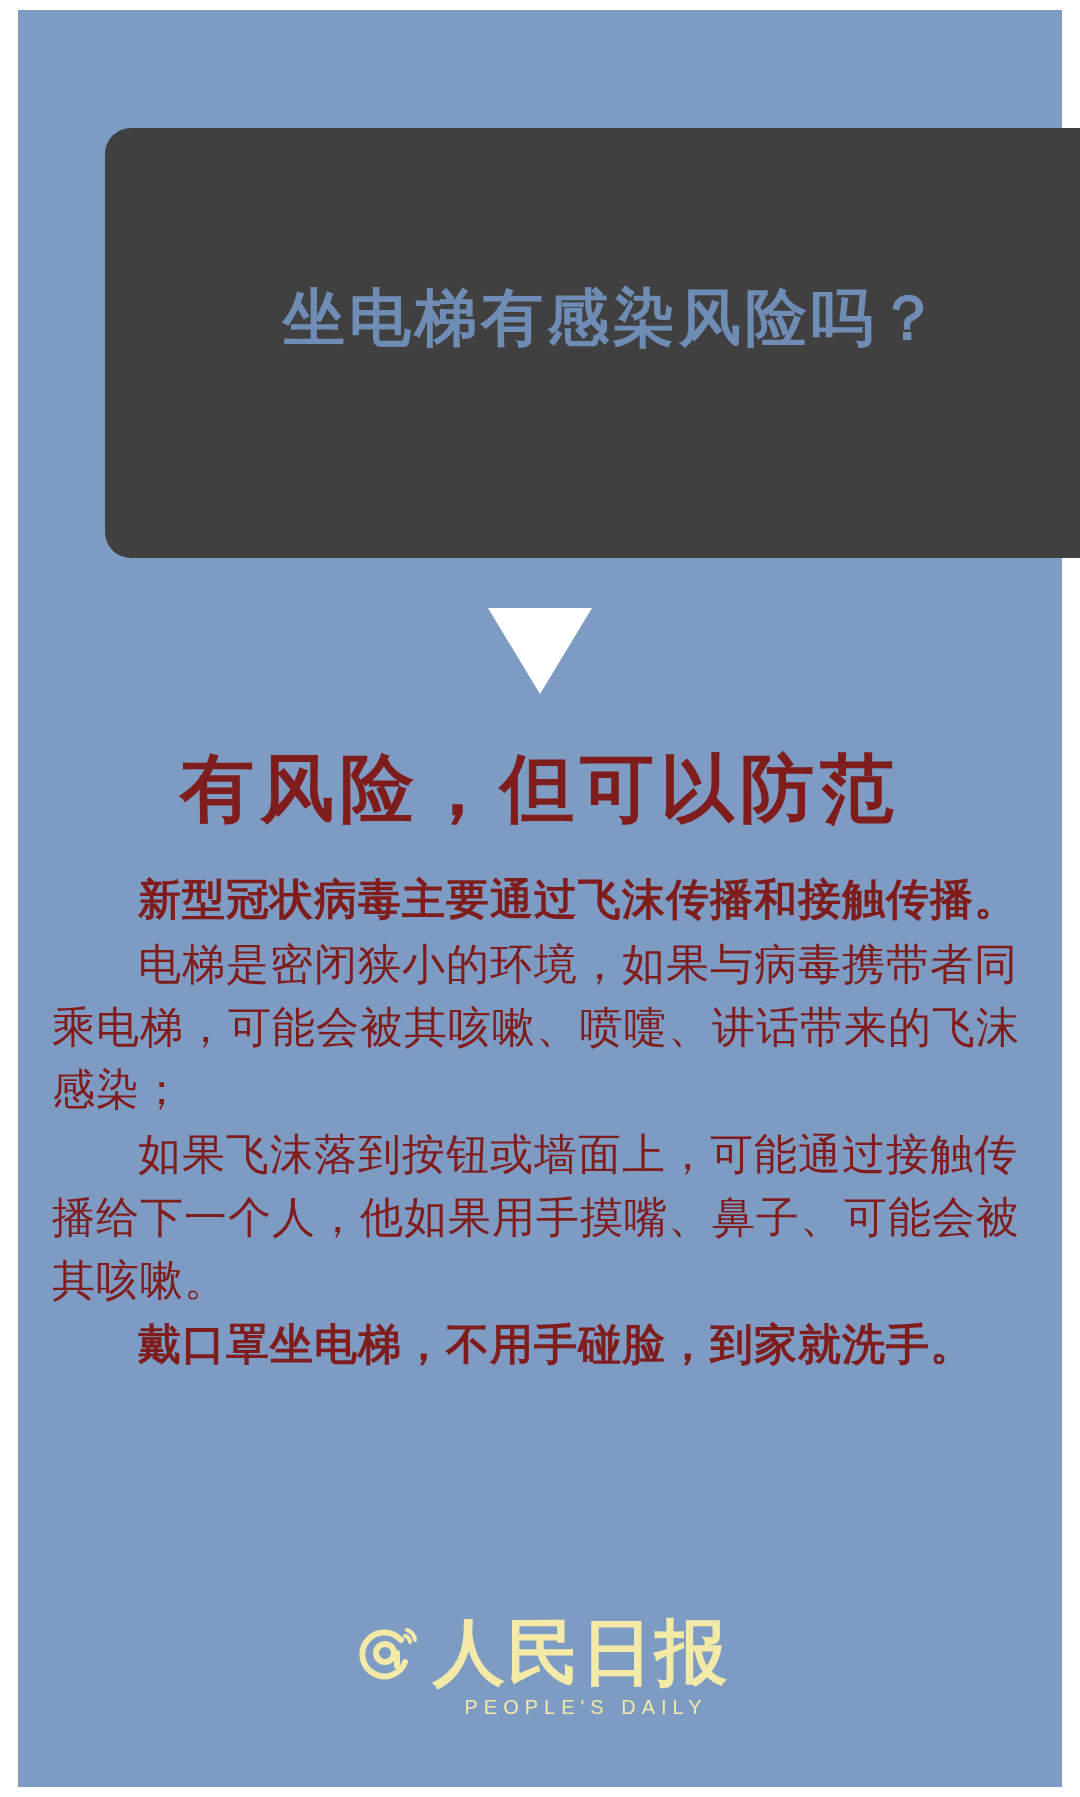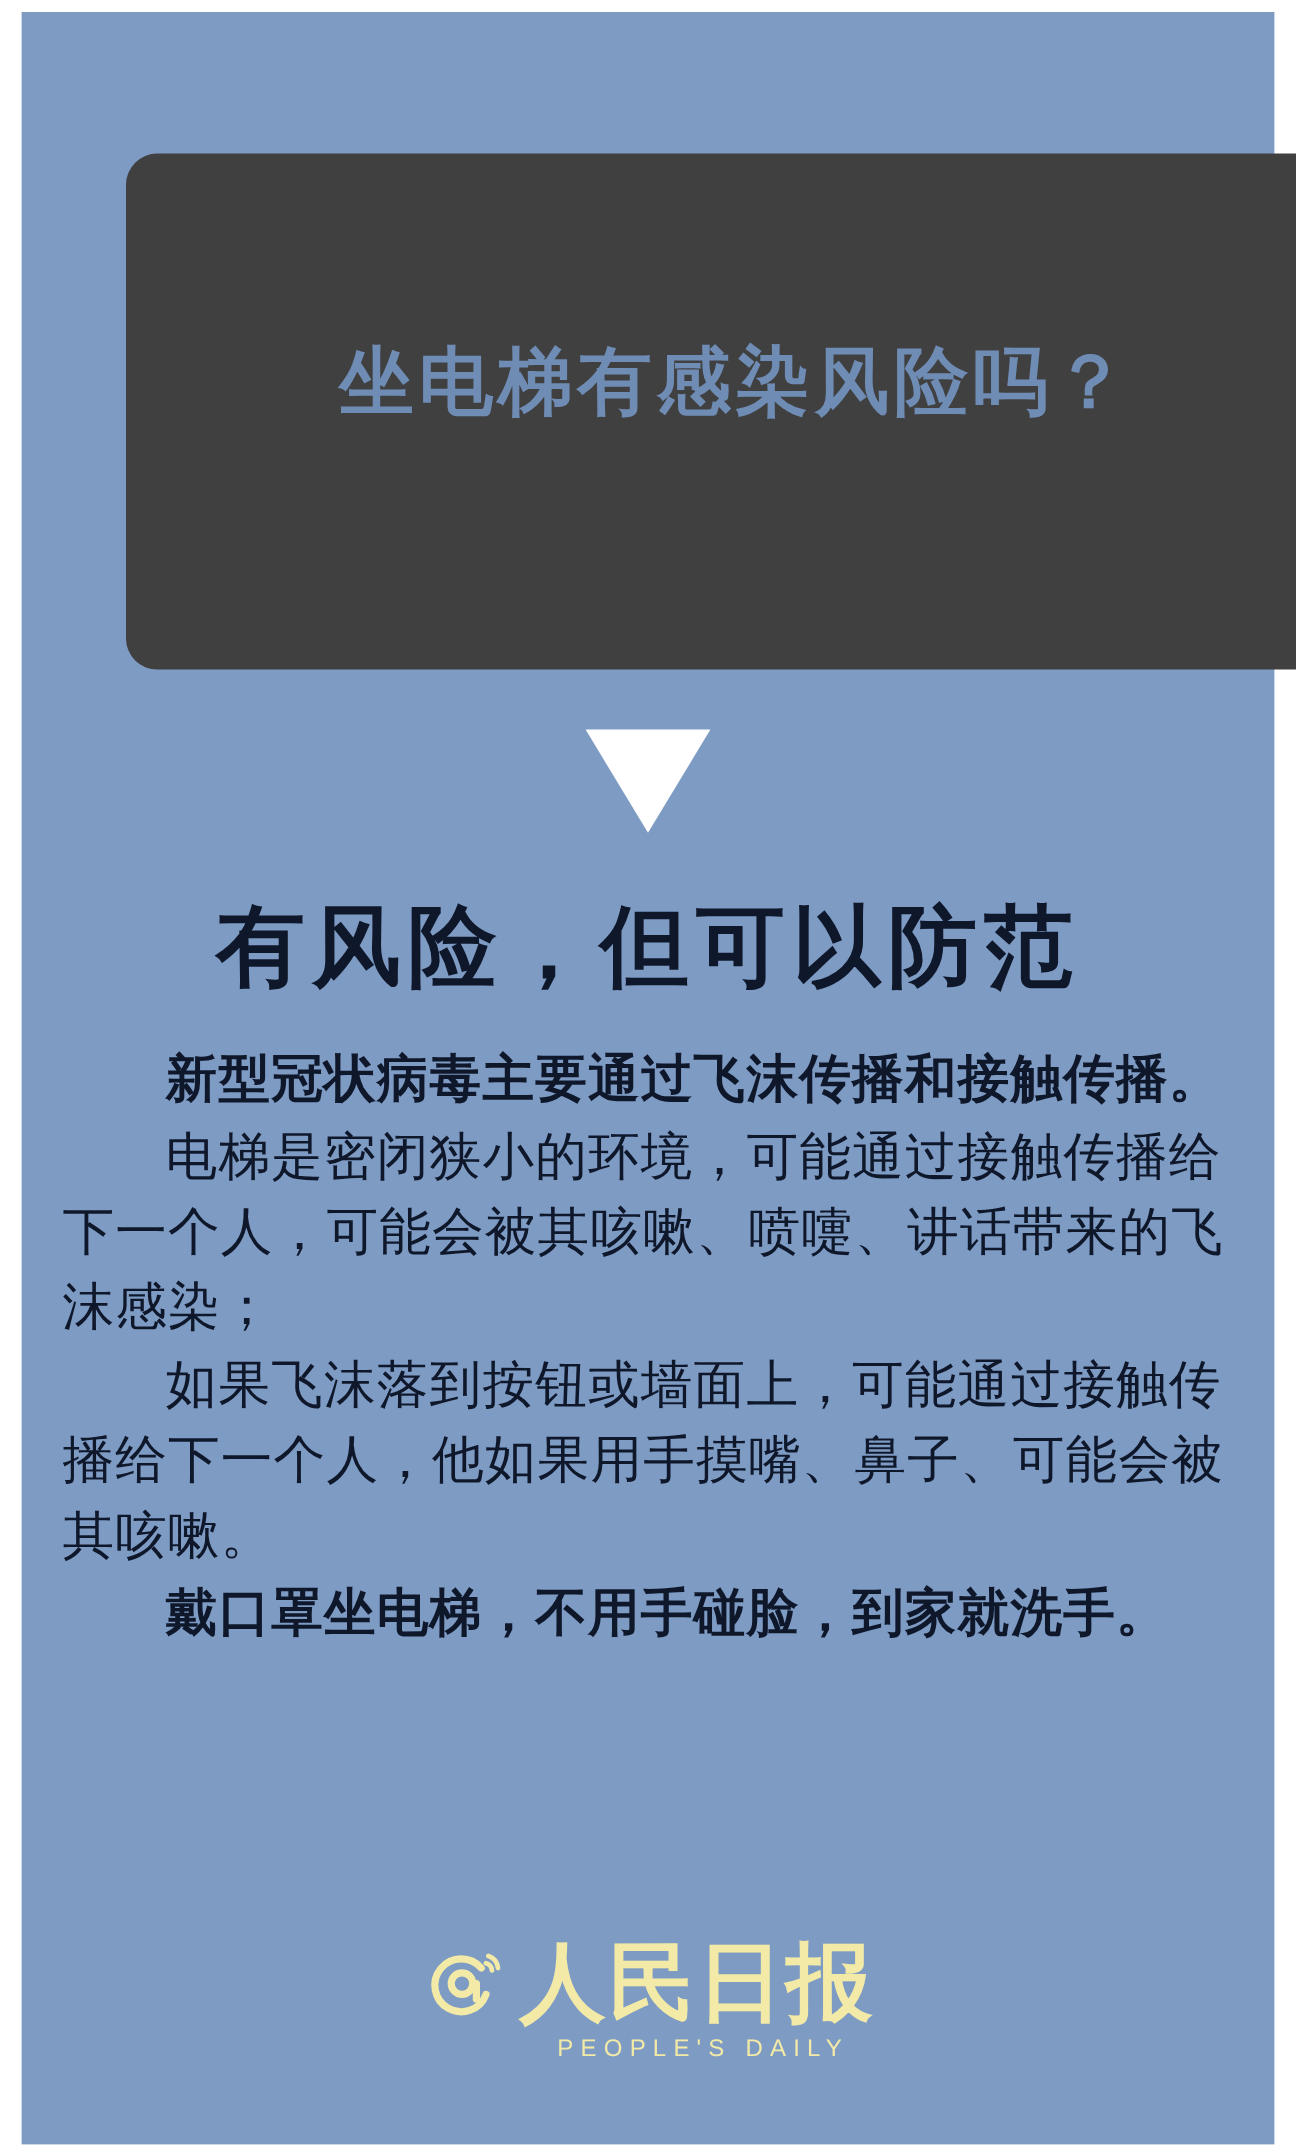--- a/index.html
+++ b/index.html
@@ -76,32 +76,32 @@
   }
 
   .headline {
     position: absolute;
     left: 0;
     right: 0;
     top: 740px;
     text-align: center;
     font-size: 74px;
     font-weight: bold;
-    color: #0f172a;
+    color: #7f1d1d;
     letter-spacing: 6px;
     font-family: "DejaVu Sans", "Liberation Sans", sans-serif;
     white-space: nowrap;
   }
 
   .body-copy {
     position: absolute;
     left: 52px;
     right: 52px;
     top: 868px;
-    color: #0f172a;
+    color: #7f1d1d;
     font-size: 43px;
     line-height: 1.46;
     font-family: "DejaVu Sans", "Liberation Sans", sans-serif;
     letter-spacing: 1px;
   }
   .para {
     text-indent: 2em;
     margin: 0 0 2px 0;
   }
   .para.bold {
@@ -159,21 +159,21 @@
   <div class="question-card">
     <div class="question-text">坐电梯有感染风险吗？</div>
   </div>
 
   <div class="arrow-down"></div>
 
   <div class="headline">有风险，但可以防范</div>
 
   <div class="body-copy">
     <p class="para bold">新型冠状病毒主要通过飞沫传播和接触传播。</p>
-    <p class="para">电梯是密闭狭小的环境，可能通过接触传播给下一个人，可能会被其咳嗽、喷嚏、讲话带来的飞沫感染；</p>
+    <p class="para">电梯是密闭狭小的环境，如果与病毒携带者同乘电梯，可能会被其咳嗽、喷嚏、讲话带来的飞沫感染；</p>
     <p class="para">如果飞沫落到按钮或墙面上，可能通过接触传播给下一个人，他如果用手摸嘴、鼻子、可能会被其咳嗽。</p>
     <p class="para bold">戴口罩坐电梯，不用手碰脸，到家就洗手。</p>
   </div>
 
   <div class="logo">
     <div class="logo-row">
       <span class="logo-mark">
         <svg width="72" height="72" viewBox="0 0 72 72" aria-hidden="true">
           <path d="M50 24 A22 22 0 1 0 54 46" fill="none" stroke="#f2eaa6" stroke-width="6" stroke-linecap="round"></path>
           <circle cx="34" cy="37" r="9" fill="none" stroke="#f2eaa6" stroke-width="6"></circle>

